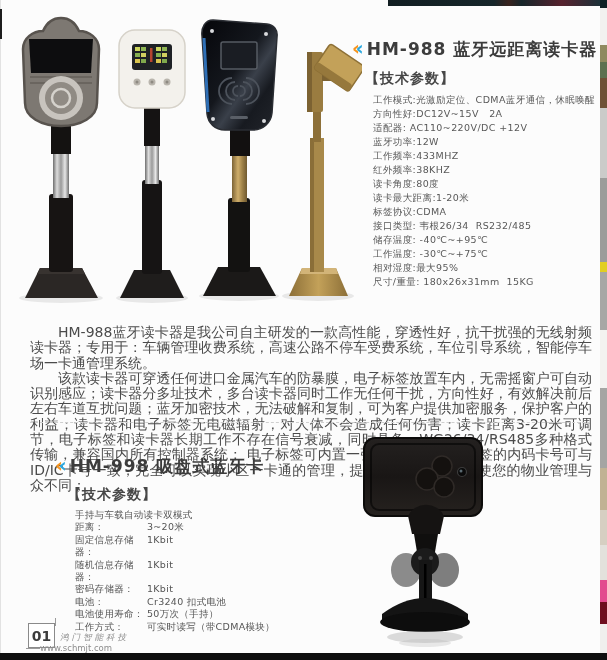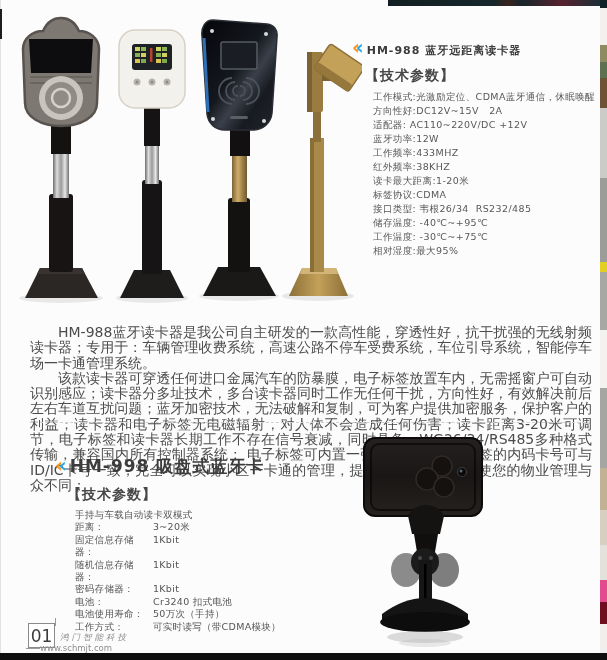--- a/index.html
+++ b/index.html
@@ -28,46 +28,46 @@
   .photo-d3{left:190px;top:8px;width:98px;height:294px;}
   .photo-d4{left:274px;top:16px;width:88px;height:286px;}
   .photo-hm998{left:344px;top:430px;width:172px;height:218px;}
 
   
   .hm988{position:absolute;left:352px;top:38px;width:250px;}
   .prod-title{display:flex;align-items:baseline;font-weight:bold;color:#3c3c3c;}
   .marker{font-size:19px;font-weight:bold;line-height:1;}
   .marker .m1{color:#f7941d;}
   .marker .m2{color:#29a8df;margin-left:-4px;margin-right:3px;}
-  .title-text{font-size:11px;letter-spacing:1px;}
+  .title-text{font-size:17px;letter-spacing:1px;}
   .section-heading{font-size:14px;font-weight:bold;color:#474747;margin:9px 0 5px 13px;letter-spacing:1px;}
   .spec-list{margin-left:21px;}
   .spec-line{font-size:9.5px;line-height:14px;color:#585858;letter-spacing:.4px;white-space:pre-wrap;}
 
   
   .description{position:absolute;left:30px;top:325px;width:562px;
     font-size:14px;line-height:15.3px;color:#4b4b4b;text-align:justify;}
   .description p{margin:0;text-indent:2em;}
 
   .dashed-divider{position:absolute;left:30px;top:422px;width:560px;border-top:1px dashed #cfcfcf;}
 
   
   .hm998{position:absolute;left:55px;top:455px;width:295px;}
   .hm998 .title-text{font-size:17px;}
   .hm998 .section-heading{margin:8px 0 5px 12px;}
   .hm998-specs{margin-left:20px;font-size:9.5px;line-height:12.4px;color:#555;letter-spacing:.3px;}
   .hm998-mode{margin-bottom:0;}
-  .spec-row{display:flex;gap:6px;}
+  .spec-row{display:flex;}
   .spec-row .lbl{width:72px;flex:0 0 auto;}
   .spec-row .val{flex:1;white-space:pre-wrap;}
 
   
   .footer{position:absolute;left:28px;top:621px;}
   .page-number-box{position:absolute;left:0;top:2px;width:25px;height:23px;border:1px solid #8a8a8a;
-    font-size:17px;font-weight:normal;color:#3c3c3c;display:flex;align-items:center;justify-content:center;background:#fff;}
+    font-size:14px;font-weight:bold;color:#3c3c3c;display:flex;align-items:center;justify-content:center;background:#fff;}
   .page-number-tick{position:absolute;left:27px;top:-3px;width:1px;height:8px;background:#9a9a9a;}
   .footer-company{position:absolute;left:32px;top:11px;font-size:8.5px;color:#8d8d8d;letter-spacing:3px;white-space:nowrap;font-style:italic;}
   .footer-underline{position:absolute;left:-2px;top:27px;width:14px;height:1px;background:#9a9a9a;}
   .footer-url{position:absolute;left:12px;top:22px;font-size:8.5px;color:#8d8d8d;white-space:nowrap;}
 </style>
 </head>
 <body>
 
 <div class="page">
 
@@ -220,26 +220,28 @@
       <span class="title-text">HM-988 蓝牙远距离读卡器</span>
     </div>
     <div class="section-heading">【技术参数】</div>
     <div class="spec-list">
       <div class="spec-line">工作模式:光激励定位、CDMA蓝牙通信，休眠唤醒</div>
       <div class="spec-line">方向性好:DC12V~15V   2A</div>
       <div class="spec-line">适配器: AC110~220V/DC +12V</div>
       <div class="spec-line">蓝牙功率:12W</div>
       <div class="spec-line">工作频率:433MHZ</div>
       <div class="spec-line">红外频率:38KHZ</div>
+      <div class="spec-line">读卡角度:80度</div>
       <div class="spec-line">读卡最大距离:1-20米</div>
       <div class="spec-line">标签协议:CDMA</div>
       <div class="spec-line">接口类型: 韦根26/34  RS232/485</div>
       <div class="spec-line">储存温度: -40℃~+95℃</div>
       <div class="spec-line">工作温度: -30℃~+75℃</div>
       <div class="spec-line">相对湿度:最大95%</div>
+      <div class="spec-line">尺寸/重量: 180x26x31mm  15KG</div>
     </div>
   </section>
 
   <section class="description">
     <p>HM-988蓝牙读卡器是我公司自主研发的一款高性能，穿透性好，抗干扰强的无线射频读卡器；专用于：车辆管理收费系统，高速公路不停车受费系统，车位引导系统，智能停车场一卡通管理系统。</p>
     <p>该款读卡器可穿透任何进口金属汽车的防暴膜，电子标签放置车内，无需摇窗户可自动识别感应；读卡器分多址技术，多台读卡器同时工作无任何干扰，方向性好，有效解决前后左右车道互扰问题；蓝牙加密技术，无法破解和复制，可为客户提供加密服务，保护客户的利益；读卡器和电子标签无电磁辐射，对人体不会造成任何伤害；读卡距离3-20米可调节，电子标签和读卡器长期工作不存在信号衰减，同时具备；WG26/34/RS485多种格式传输，兼容国内所有控制器系统； 电子标签可内置一张ID/IC卡，电子标签的内码卡号可与ID/IC卡号一致，完全可以实现小区一卡通的管理，提升小区管理形象，使您的物业管理与众不同；</p>
   </section>
 
   <div class="dashed-divider"></div>
 

